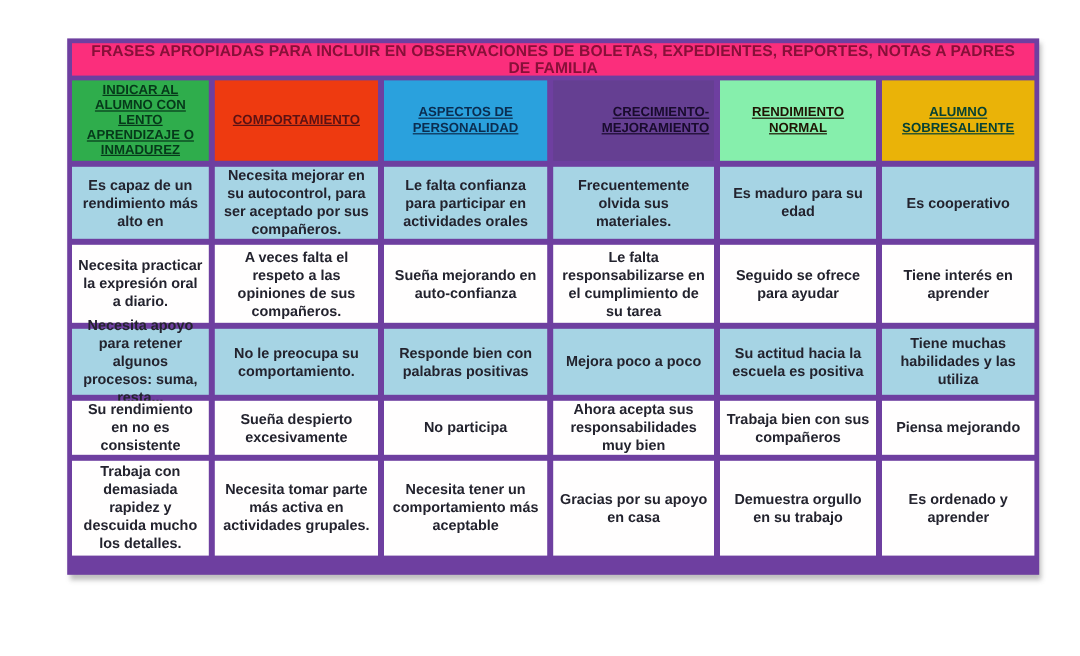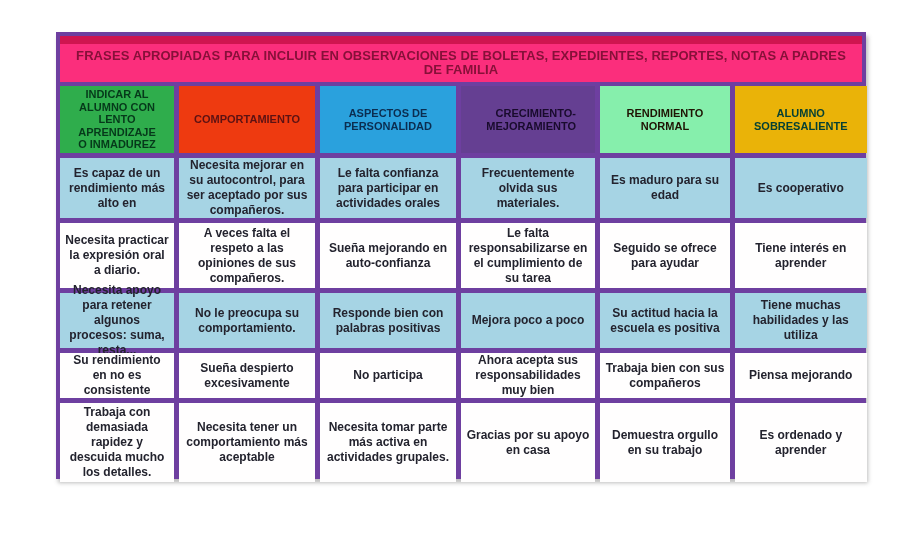--- a/index.html
+++ b/index.html
@@ -13,21 +13,21 @@
   .table-wrap {
     position: absolute;
     left: 56px; top: 32px;
     width: 810px; height: 447px;
     box-sizing: border-box;
     padding: 4px;
     background: var(--border-purple, #6e3fa0);
     box-shadow: 2px 4px 4px rgba(110,110,110,0.45);
   }
   .banner {
-    height: 46px;
+    height: 27px;
     display: flex;
     flex-direction: column;
     background: var(--banner-bg, #fb2e7c);
   }
   .banner-strip { height: 8px; background: var(--banner-strip, #cf1550); }
   .banner-title {
     flex: 1;
     display: flex;
     align-items: center;
     justify-content: center;
@@ -49,22 +49,23 @@
   }
   .hcell {
     display: flex;
     align-items: center;
     justify-content: center;
     text-align: center;
     text-transform: uppercase;
     font-weight: bold;
     font-size: 11px;
     line-height: 1.15;
-    padding: 2px 19px;
+    padding: 2px 4px;
     box-sizing: border-box;
+    text-decoration: underline;
   }
   .cell {
     display: flex;
     align-items: center;
     justify-content: center;
     text-align: center;
     font-weight: bold;
     font-size: 12px;
     line-height: 1.25;
     padding: 2px 5px;
@@ -108,20 +109,20 @@
         <div class="cell c-blue">Mejora poco a poco</div>
         <div class="cell c-blue">Su actitud hacia la escuela es positiva</div>
         <div class="cell c-blue">Tiene muchas habilidades y las utiliza</div>
         <div class="cell c-white">Su rendimiento en no es consistente</div>
         <div class="cell c-white">Sueña despierto excesivamente</div>
         <div class="cell c-white">No participa</div>
         <div class="cell c-white">Ahora acepta sus responsabilidades muy bien</div>
         <div class="cell c-white">Trabaja bien con sus compañeros</div>
         <div class="cell c-white">Piensa mejorando</div>
         <div class="cell c-white">Trabaja con demasiada rapidez y descuida mucho los detalles.</div>
+        <div class="cell c-white">Necesita tomar parte más activa en actividades grupales.</div>
         <div class="cell c-white">Necesita tener un comportamiento más aceptable</div>
-        <div class="cell c-white">Necesita tomar parte más activa en actividades grupales.</div>
         <div class="cell c-white">Gracias por su apoyo en casa</div>
         <div class="cell c-white">Demuestra orgullo en su trabajo</div>
         <div class="cell c-white">Es ordenado y aprender</div>
       </div>
   </div>
 </div>
 
 </body></html>

